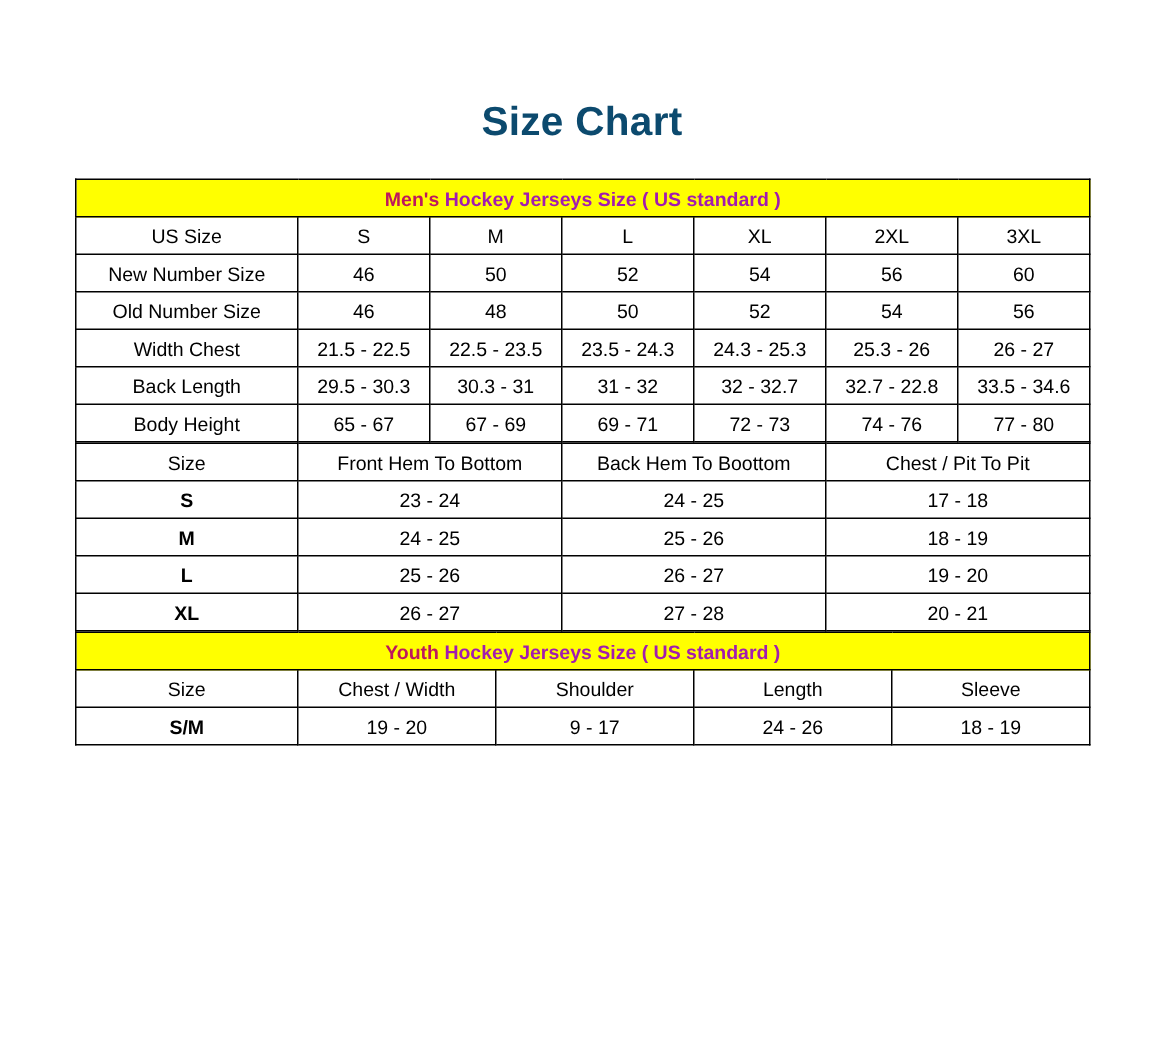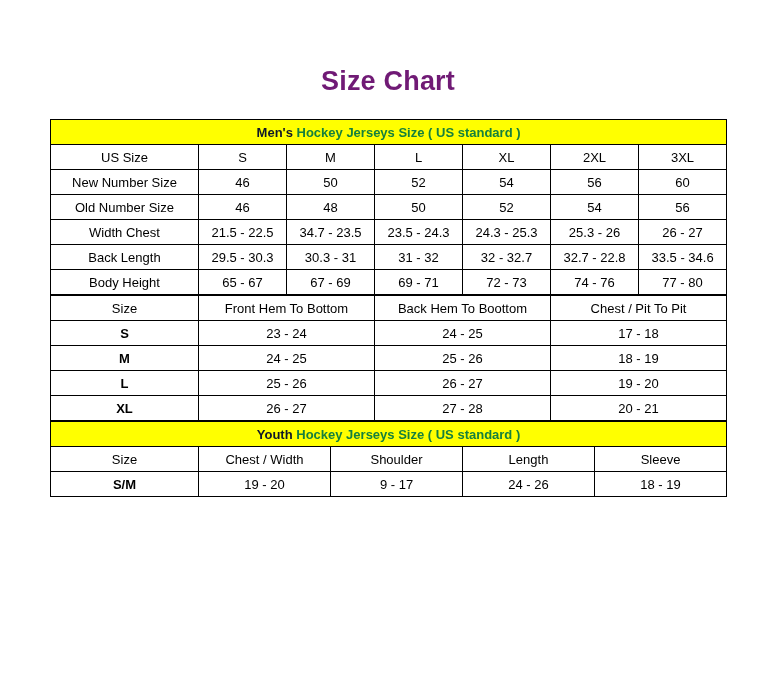--- a/index.html
+++ b/index.html
@@ -15,21 +15,21 @@
     overflow: hidden;
   }
   .page {
     width: 776px;
     height: 692px;
     position: relative;
     box-sizing: border-box;
   }
   .title {
     text-align: center;
-    color: #701a75;
+    color: #0c4a6e;
     font-size: 27px;
     font-weight: bold;
     margin: 0;
     padding-top: 68px;
     letter-spacing: 0.2px;
     line-height: 1;
   }
   .chart-wrap {
     margin: 0 auto;
     padding-top: 24px;
@@ -49,24 +49,24 @@
     padding: 1px 2px;
     box-sizing: border-box;
   }
   td.section-head {
     background: #ffff00;
     font-weight: bold;
     font-size: 14.5px;
     height: 30px;
   }
   td.section-head .accent-red {
-    color: #0f172a;
+    color: #be185d;
   }
   td.section-head .accent-black {
-    color: #15803d;
+    color: #a21caf;
   }
   td.col-head {
     font-weight: normal;
   }
   td.row-label {
     font-weight: normal;
   }
   td.row-label-bold {
     font-weight: bold;
   }
@@ -117,21 +117,21 @@
           <td>46</td>
           <td>48</td>
           <td>50</td>
           <td>52</td>
           <td>54</td>
           <td>56</td>
         </tr>
         <tr>
           <td class="row-label">Width Chest</td>
           <td>21.5 - 22.5</td>
-          <td>34.7 - 23.5</td>
+          <td>22.5 - 23.5</td>
           <td>23.5 - 24.3</td>
           <td>24.3 - 25.3</td>
           <td>25.3 - 26</td>
           <td>26 - 27</td>
         </tr>
         <tr>
           <td class="row-label">Back Length</td>
           <td>29.5 - 30.3</td>
           <td>30.3 - 31</td>
           <td>31 - 32</td>

